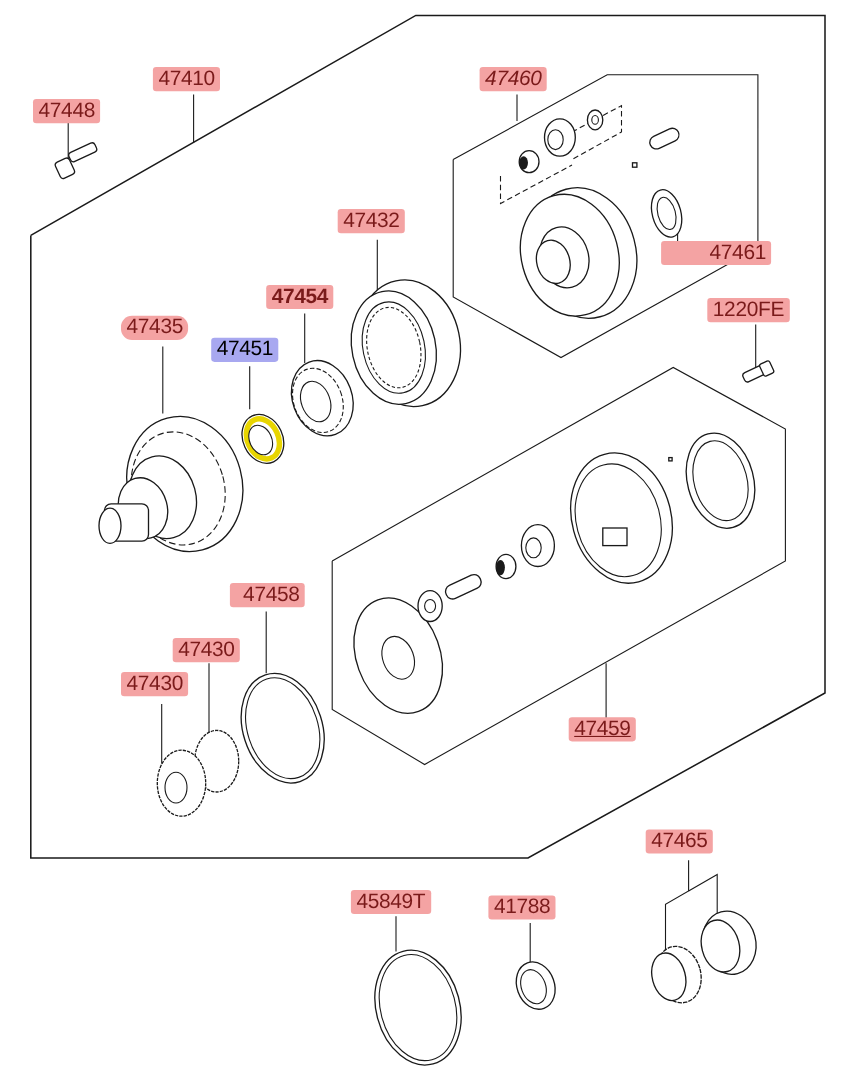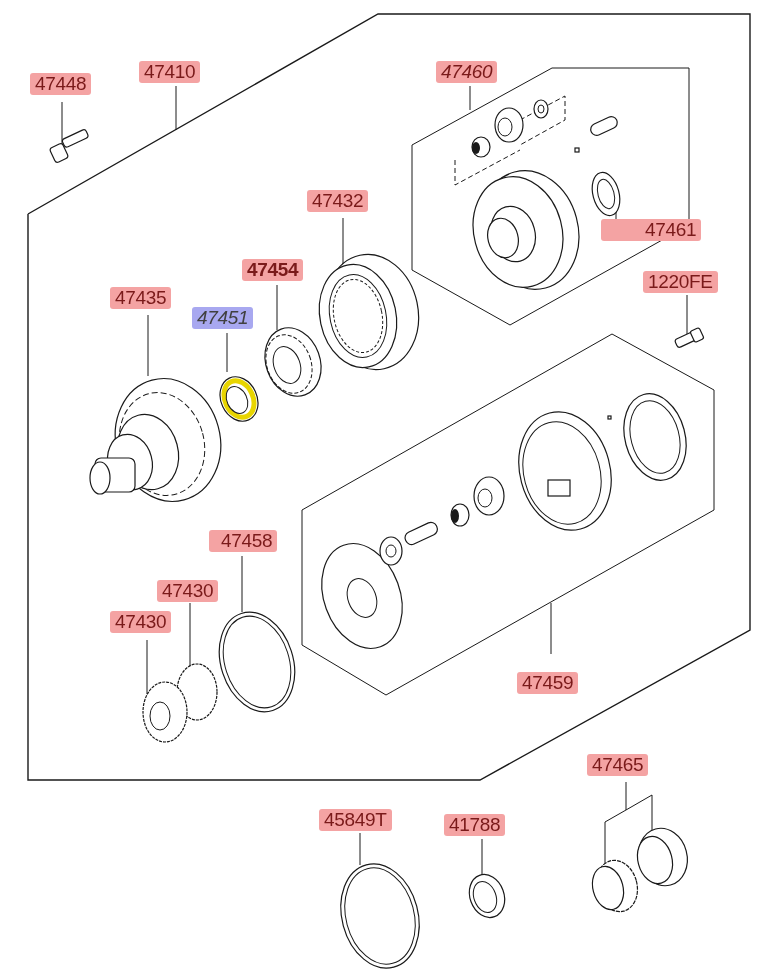--- a/index.html
+++ b/index.html
@@ -3,21 +3,21 @@
 <meta charset="utf-8">
 <style>
   html, body { margin:0; padding:0; background:#ffffff; }
   body { width:774px; height:979px; position:relative; overflow:hidden; font-family:"Liberation Sans", sans-serif; }
   #diagram { position:absolute; left:0; top:0; width:774px; height:979px; }
   .lbl {
     position:absolute; height:22px; line-height:22px; padding:0 5px;
     font-size:19px; color:#7a1a1a; background:#f4a3a3; border-radius:3px;
     letter-spacing:-0.3px; cursor:pointer; white-space:nowrap;
   }
-  .lbl.sel { background:#a8a8f0; color:#404040;font-style:italic; }
+  .lbl.sel { background:#a8a8f0; color:#000000; }
   svg .ln { stroke:#1a1a1a; stroke-width:1.4; fill:none; }
   svg .th { stroke:#1a1a1a; stroke-width:1; fill:none; }
   svg .dash { stroke:#1a1a1a; stroke-width:1; fill:none; stroke-dasharray:5,3; }
   svg .fillw { fill:#ffffff; stroke:#1a1a1a; stroke-width:1.2; }
   svg .dark { fill:#1a1a1a; }
 </style>
 </head>
 <body>
 
 <svg id="diagram" width="774" height="979" viewBox="0 0 774 979">
@@ -145,28 +145,28 @@
   </g>
 
   <g>
     <ellipse class="fillw" cx="663" cy="857" rx="24" ry="29" transform="rotate(-15 663 857)"></ellipse>
     <ellipse class="fillw" cx="655" cy="860" rx="17" ry="24" transform="rotate(-15 655 860)"></ellipse>
     <ellipse class="fillw" cx="617" cy="886" rx="20" ry="26" transform="rotate(-15 617 886)" stroke-dasharray="4,1"></ellipse>
     <ellipse class="fillw" cx="608" cy="888" rx="15" ry="22" transform="rotate(-15 608 888)"></ellipse>
   </g>
 </svg>
 
-<div class="lbl" style="left:30px;top:73px;text-align:center;">47448</div>
+<div class="lbl" style="left:30px;top:90px;text-align:center;">47448</div>
 <div class="lbl" style="left:139px;top:61px;">47410</div>
 <div class="lbl" style="left:436px;top:61px;font-style:italic;">47460</div>
 <div class="lbl" style="left:307px;top:190px;">47432</div>
 <div class="lbl" style="left:601px;top:219px;padding-left:44px;">47461</div>
 <div class="lbl" style="left:242px;top:259px;font-weight:bold;">47454</div>
-<div class="lbl" style="left:110px;top:287px;">47435</div>
+<div class="lbl" style="left:110px;top:287px;border-radius:10px;">47435</div>
 <div class="lbl sel" style="left:192px;top:307px;">47451</div>
 <div class="lbl" style="left:643px;top:271px;">1220FE</div>
 <div class="lbl" style="left:209px;top:530px;padding-left:12px;">47458</div>
 <div class="lbl" style="left:157px;top:580px;">47430</div>
 <div class="lbl" style="left:110px;top:611px;">47430</div>
-<div class="lbl" style="left:517px;top:672px;">47459</div>
+<div class="lbl" style="left:517px;top:652px;text-decoration:underline;">47459</div>
 <div class="lbl" style="left:319px;top:809px;">45849T</div>
 <div class="lbl" style="left:444px;top:814px;">41788</div>
 <div class="lbl" style="left:587px;top:754px;">47465</div>
 
 </body></html>

